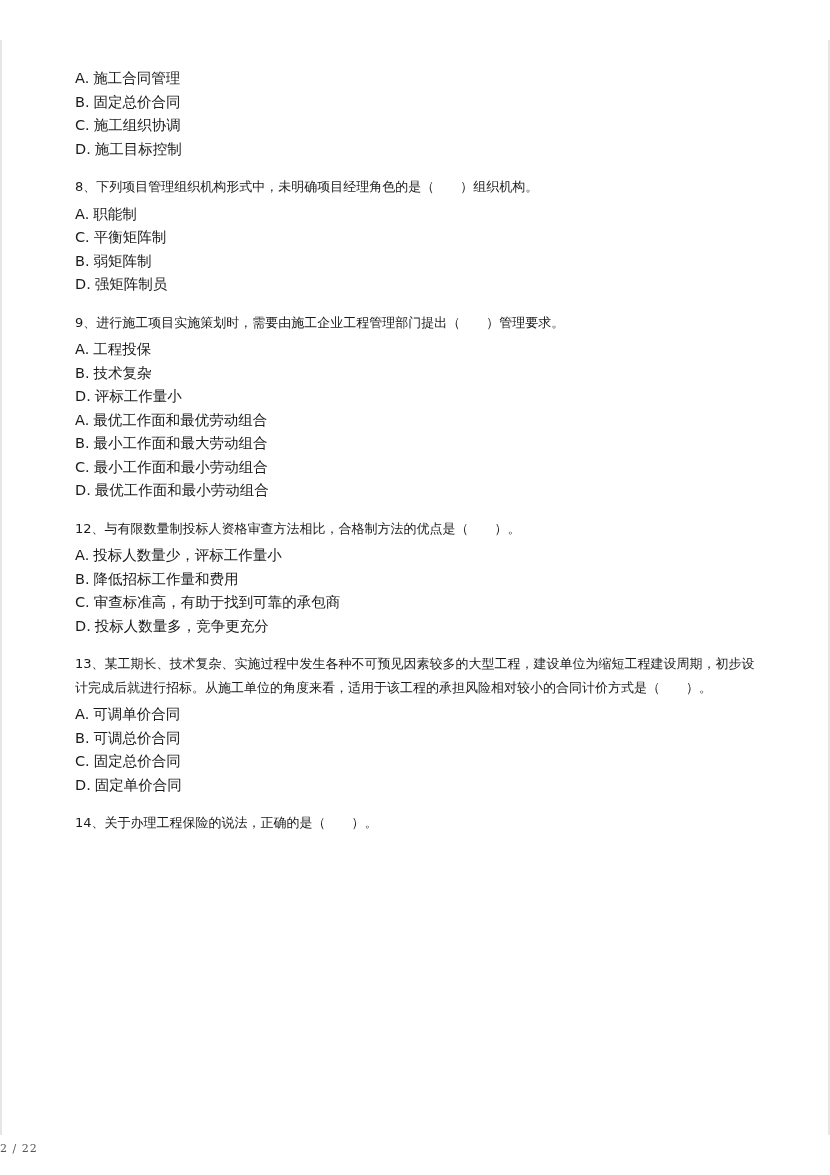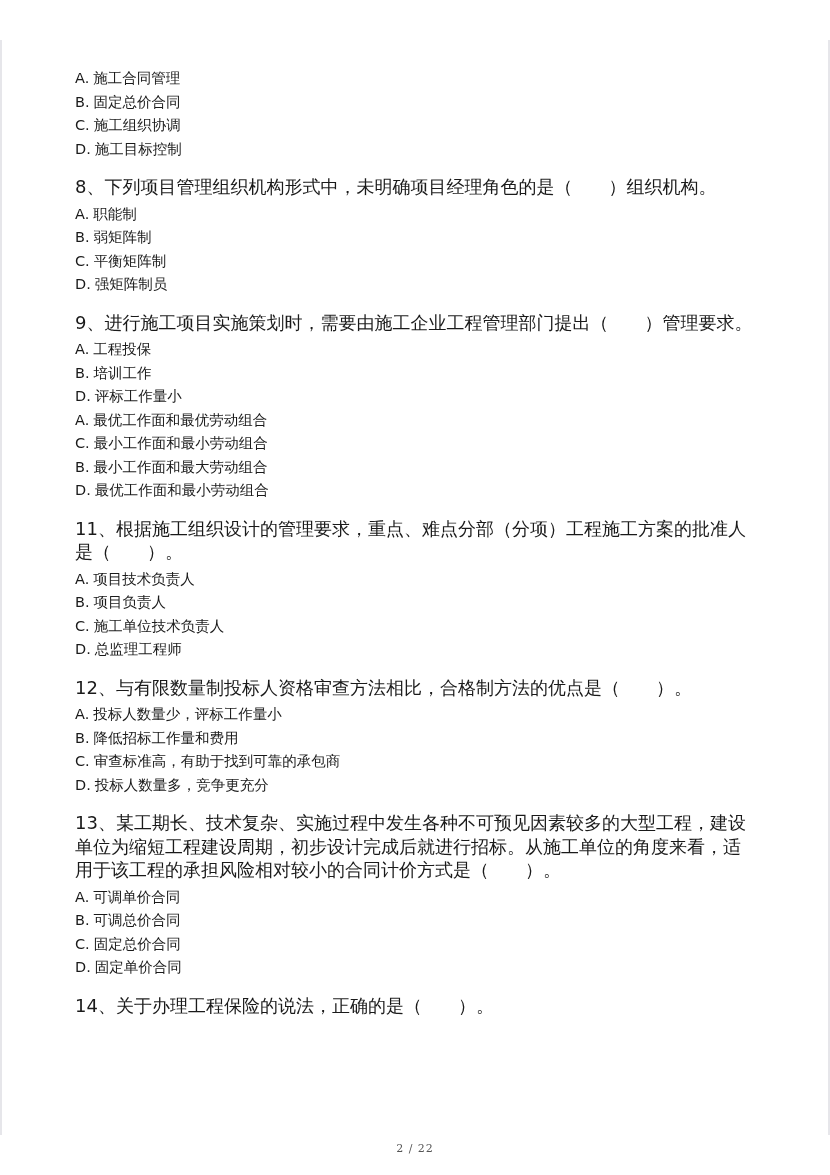--- a/index.html
+++ b/index.html
@@ -42,31 +42,30 @@
       font-size: 14.5px;
       line-height: 23.5px;
       height: 23.5px;
       white-space: nowrap;
     }
     .opt .letter {
       display: inline-block;
       margin-right: 4px;
     }
     .q {
-      font-size: 18px;
+      font-size: 13px;
       line-height: 23.5px;
       margin-top: 14px;
       margin-bottom: 4px;
     }
     .footer {
       position: absolute;
       top: 1142px;
       left: 0;
       width: 830px;
-      text-align: center;
       font-family: "DejaVu Serif", serif;
       font-size: 11px;
       color: #555555;
       letter-spacing: 1px;
     }
   </style>
 </head>
 <body>
 
 <div class="page-edge-left"></div>
@@ -77,46 +76,39 @@
   <div>
     <div class="opt"><span class="letter">A.</span><span>施工合同管理</span></div>
     <div class="opt"><span class="letter">B.</span><span>固定总价合同</span></div>
     <div class="opt"><span class="letter">C.</span><span>施工组织协调</span></div>
     <div class="opt"><span class="letter">D.</span><span>施工目标控制</span></div>
   </div>
 
   <div>
     <div class="q">8、下列项目管理组织机构形式中，未明确项目经理角色的是（　　）组织机构。</div>
     <div class="opt"><span class="letter">A.</span><span>职能制</span></div>
+    <div class="opt"><span class="letter">C.</span><span>平衡矩阵制</span></div>
     <div class="opt"><span class="letter">B.</span><span>弱矩阵制</span></div>
-    <div class="opt"><span class="letter">C.</span><span>平衡矩阵制</span></div>
     <div class="opt"><span class="letter">D.</span><span>强矩阵制员</span></div>
   </div>
 
   <div>
     <div class="q">9、进行施工项目实施策划时，需要由施工企业工程管理部门提出（　　）管理要求。</div>
     <div class="opt"><span class="letter">A.</span><span>工程投保</span></div>
-    <div class="opt"><span class="letter">B.</span><span>培训工作</span></div>
+    <div class="opt"><span class="letter">B.</span><span>技术复杂</span></div>
     <div class="opt"><span class="letter">D.</span><span>评标工作量小</span></div>
   </div>
 
   <div>
     <div class="opt"><span class="letter">A.</span><span>最优工作面和最优劳动组合</span></div>
+    <div class="opt"><span class="letter">B.</span><span>最小工作面和最大劳动组合</span></div>
     <div class="opt"><span class="letter">C.</span><span>最小工作面和最小劳动组合</span></div>
-    <div class="opt"><span class="letter">B.</span><span>最小工作面和最大劳动组合</span></div>
     <div class="opt"><span class="letter">D.</span><span>最优工作面和最小劳动组合</span></div>
   </div>
 
-  <div>
-    <div class="q">11、根据施工组织设计的管理要求，重点、难点分部（分项）工程施工方案的批准人是（　　）。</div>
-    <div class="opt"><span class="letter">A.</span><span>项目技术负责人</span></div>
-    <div class="opt"><span class="letter">B.</span><span>项目负责人</span></div>
-    <div class="opt"><span class="letter">C.</span><span>施工单位技术负责人</span></div>
-    <div class="opt"><span class="letter">D.</span><span>总监理工程师</span></div>
-  </div>
 
   <div>
     <div class="q">12、与有限数量制投标人资格审查方法相比，合格制方法的优点是（　　）。</div>
     <div class="opt"><span class="letter">A.</span><span>投标人数量少，评标工作量小</span></div>
     <div class="opt"><span class="letter">B.</span><span>降低招标工作量和费用</span></div>
     <div class="opt"><span class="letter">C.</span><span>审查标准高，有助于找到可靠的承包商</span></div>
     <div class="opt"><span class="letter">D.</span><span>投标人数量多，竞争更充分</span></div>
   </div>
 
   <div>

